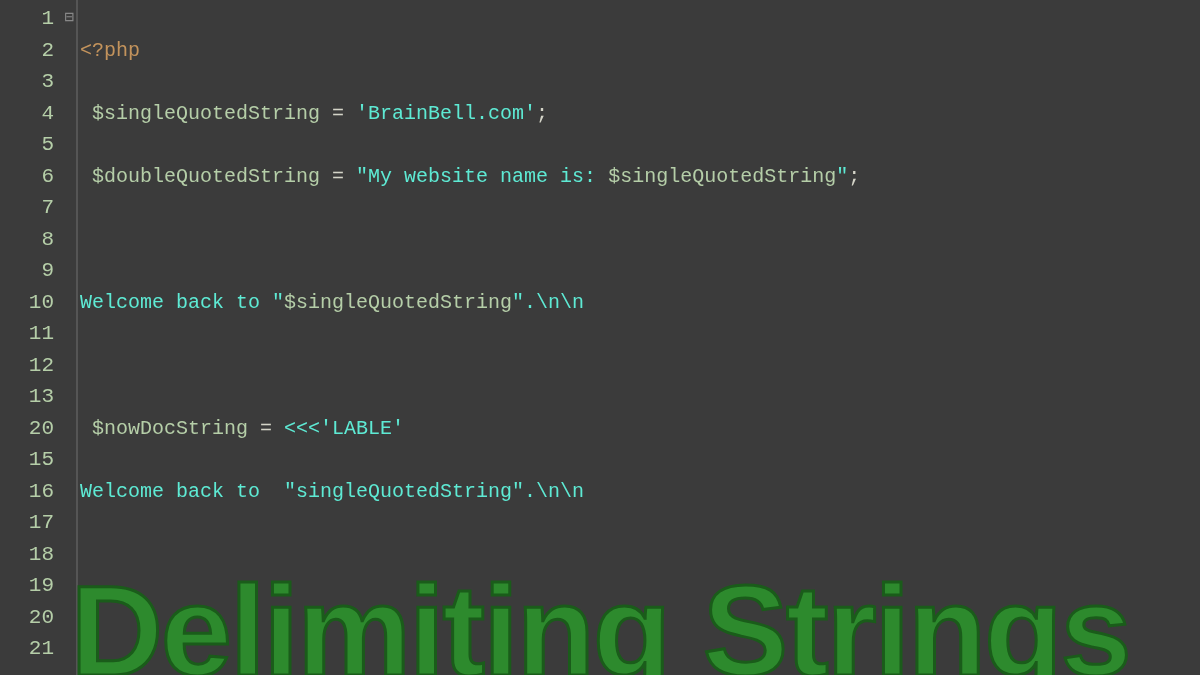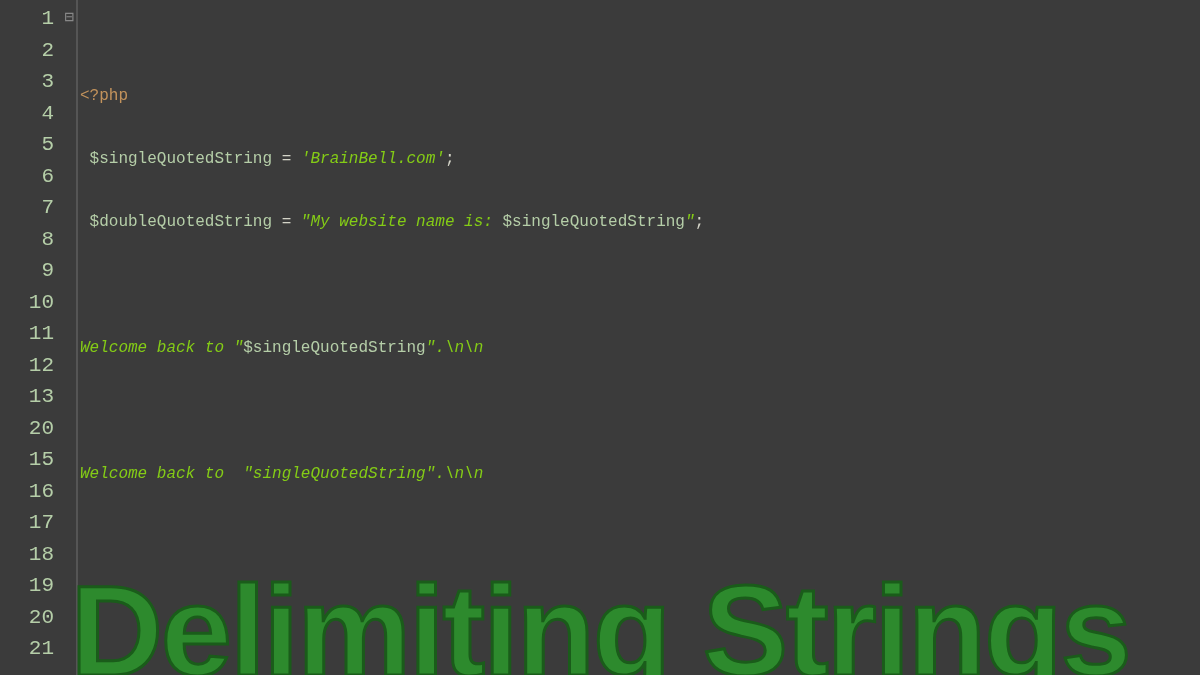--- a/index.html
+++ b/index.html
@@ -42,28 +42,27 @@
   width: 2px;
   background: #555;
 }
 .code {
   flex: 1;
   padding-top: 3px;
   padding-left: 2px;
   line-height: 31.5px;
   white-space: pre;
   color: #d4d4c8;
-  font-size: 16px;
-  margin-top: 46px;
+  font-size: 20px;
 }
 .code-line { height: 31.5px; }
 .tag { color: #c3935c; }
 .var { color: #b5cea8; }
 .op { color: #d4d4c8; }
-.str { color: #84cc16; font-style: italic; }
+.str { color: #5eead4; }
 .interp { color: #b5cea8; }
 .overlay {
   position: absolute;
   bottom: -20px;
   left: 0;
   right: 0;
   text-align: center;
   font-family: Arial, Helvetica, sans-serif;
   font-size: 128px;
   font-weight: 900;
@@ -105,20 +104,21 @@
     <div>⊟</div>
   </div>
   <div class="divider"></div>
   <div class="code">
 <div class="code-line"><span class="tag">&lt;?php</span></div>
 <div class="code-line"> <span class="var">$singleQuotedString</span><span class="op"> = </span><span class="str">'BrainBell.com'</span><span class="op">;</span></div>
 <div class="code-line"> <span class="var">$doubleQuotedString</span><span class="op"> = </span><span class="str">"My website name is: </span><span class="interp">$singleQuotedString</span><span class="str">"</span><span class="op">;</span></div>
 <div class="code-line"></div>
 <div class="code-line"><span class="str">Welcome back to "</span><span class="interp">$singleQuotedString</span><span class="str">".\n\n</span></div>
 <div class="code-line"></div>
+<div class="code-line"> <span class="var">$nowDocString</span><span class="op"> = </span><span class="str">&lt;&lt;&lt;'LABLE'</span></div>
 <div class="code-line"><span class="str">Welcome back to  "singleQuotedString".\n\n</span></div>
 
 
 
 
 
 
 
 
 

